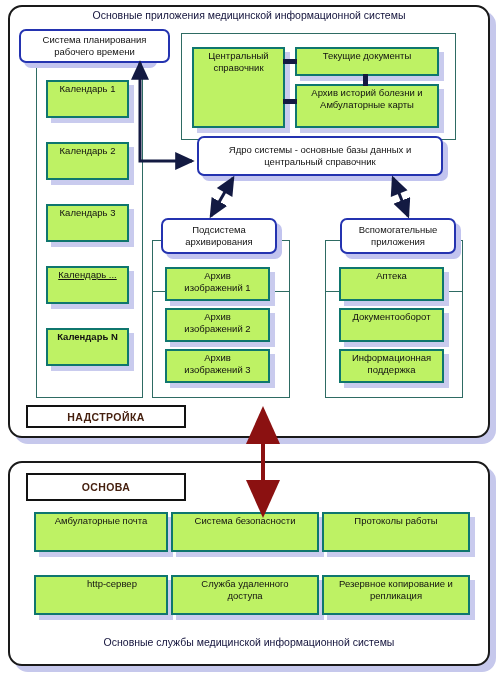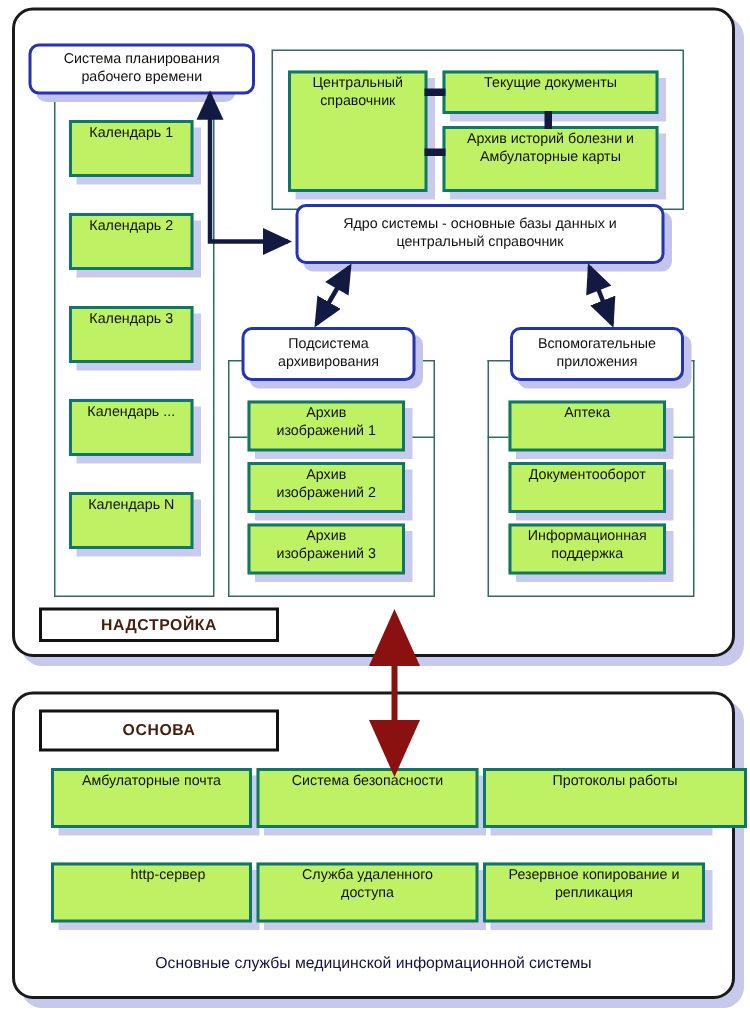--- a/index.html
+++ b/index.html
@@ -86,20 +86,21 @@
   svg.arrows{position:absolute;left:0;top:0;width:500px;height:679px;pointer-events:none;}
 </style>
 </head>
 <body>
 
 <div id="stage">
 
   <div class="abs panel-shadow" style="left:14px;top:11px;width:482px;height:433px;"></div>
   <div class="abs panel" style="left:8px;top:5px;width:482px;height:433px;"></div>
 
+  <div class="abs caption" style="left:8px;top:9px;width:482px;">Основные приложения медицинской информационной системы</div>
 
   <div class="abs teal-frame" style="left:36px;top:62px;width:107px;height:336px;"></div>
 
   <div class="abs rnode-shadow" style="left:24px;top:34px;width:133px;height:34px;"></div>
   <div class="abs rnode" style="left:19px;top:29px;width:151px;height:34px;">
     <span style="white-space:pre-line;">Система планирования
 рабочего времени</span>
   </div>
 
   <div class="abs node-shadow" style="left:51px;top:85px;width:83px;height:38px;"></div>
@@ -112,25 +113,25 @@
     <span style="white-space:pre-line;">Календарь 2</span>
   </div>
 
   <div class="abs node-shadow" style="left:51px;top:209px;width:83px;height:38px;"></div>
   <div class="abs node" style="left:46px;top:204px;width:83px;height:38px;">
     <span style="white-space:pre-line;">Календарь 3</span>
   </div>
 
   <div class="abs node-shadow" style="left:51px;top:271px;width:83px;height:38px;"></div>
   <div class="abs node" style="left:46px;top:266px;width:83px;height:38px;">
-    <span style="white-space:pre-line;">Календарь ...</span>
+    <span style="white-space:pre-line;text-decoration:underline;">Календарь ...</span>
   </div>
 
   <div class="abs node-shadow" style="left:51px;top:333px;width:83px;height:38px;"></div>
-  <div class="abs node" style="left:46px;top:328px;width:83px;height:38px;">
+  <div class="abs node" style="left:46px;top:328px;width:83px;height:38px;font-weight:bold;">
     <span style="white-space:pre-line;">Календарь N</span>
   </div>
 
   <div class="abs teal-frame" style="left:181px;top:33px;width:275px;height:107px;"></div>
 
   <div class="abs node-shadow" style="left:197px;top:52px;width:93px;height:81px;"></div>
   <div class="abs node" style="left:192px;top:47px;width:93px;height:81px;">
     <span style="white-space:pre-line;">Центральный
 справочник</span>
   </div>
@@ -223,21 +224,21 @@
   <div class="abs node" style="left:34px;top:512px;width:134px;height:40px;">
     <span style="white-space:pre-line;">Амбулаторные почта</span>
   </div>
 
   <div class="abs node-shadow" style="left:176px;top:517px;width:148px;height:40px;"></div>
   <div class="abs node" style="left:171px;top:512px;width:148px;height:40px;">
     <span style="white-space:pre-line;">Система безопасности</span>
   </div>
 
   <div class="abs node-shadow" style="left:327px;top:517px;width:148px;height:40px;"></div>
-  <div class="abs node" style="left:322px;top:512px;width:176px;height:40px;">
+  <div class="abs node" style="left:322px;top:512px;width:148px;height:40px;">
     <span style="white-space:pre-line;">Протоколы работы</span>
   </div>
 
   <div class="abs node-shadow" style="left:39px;top:580px;width:134px;height:40px;"></div>
   <div class="abs node" style="left:34px;top:575px;width:134px;height:40px;padding-left:24px;">
     <span style="white-space:pre-line;">http-сервер</span>
   </div>
 
   <div class="abs node-shadow" style="left:176px;top:580px;width:148px;height:40px;"></div>
   <div class="abs node" style="left:171px;top:575px;width:148px;height:40px;">

